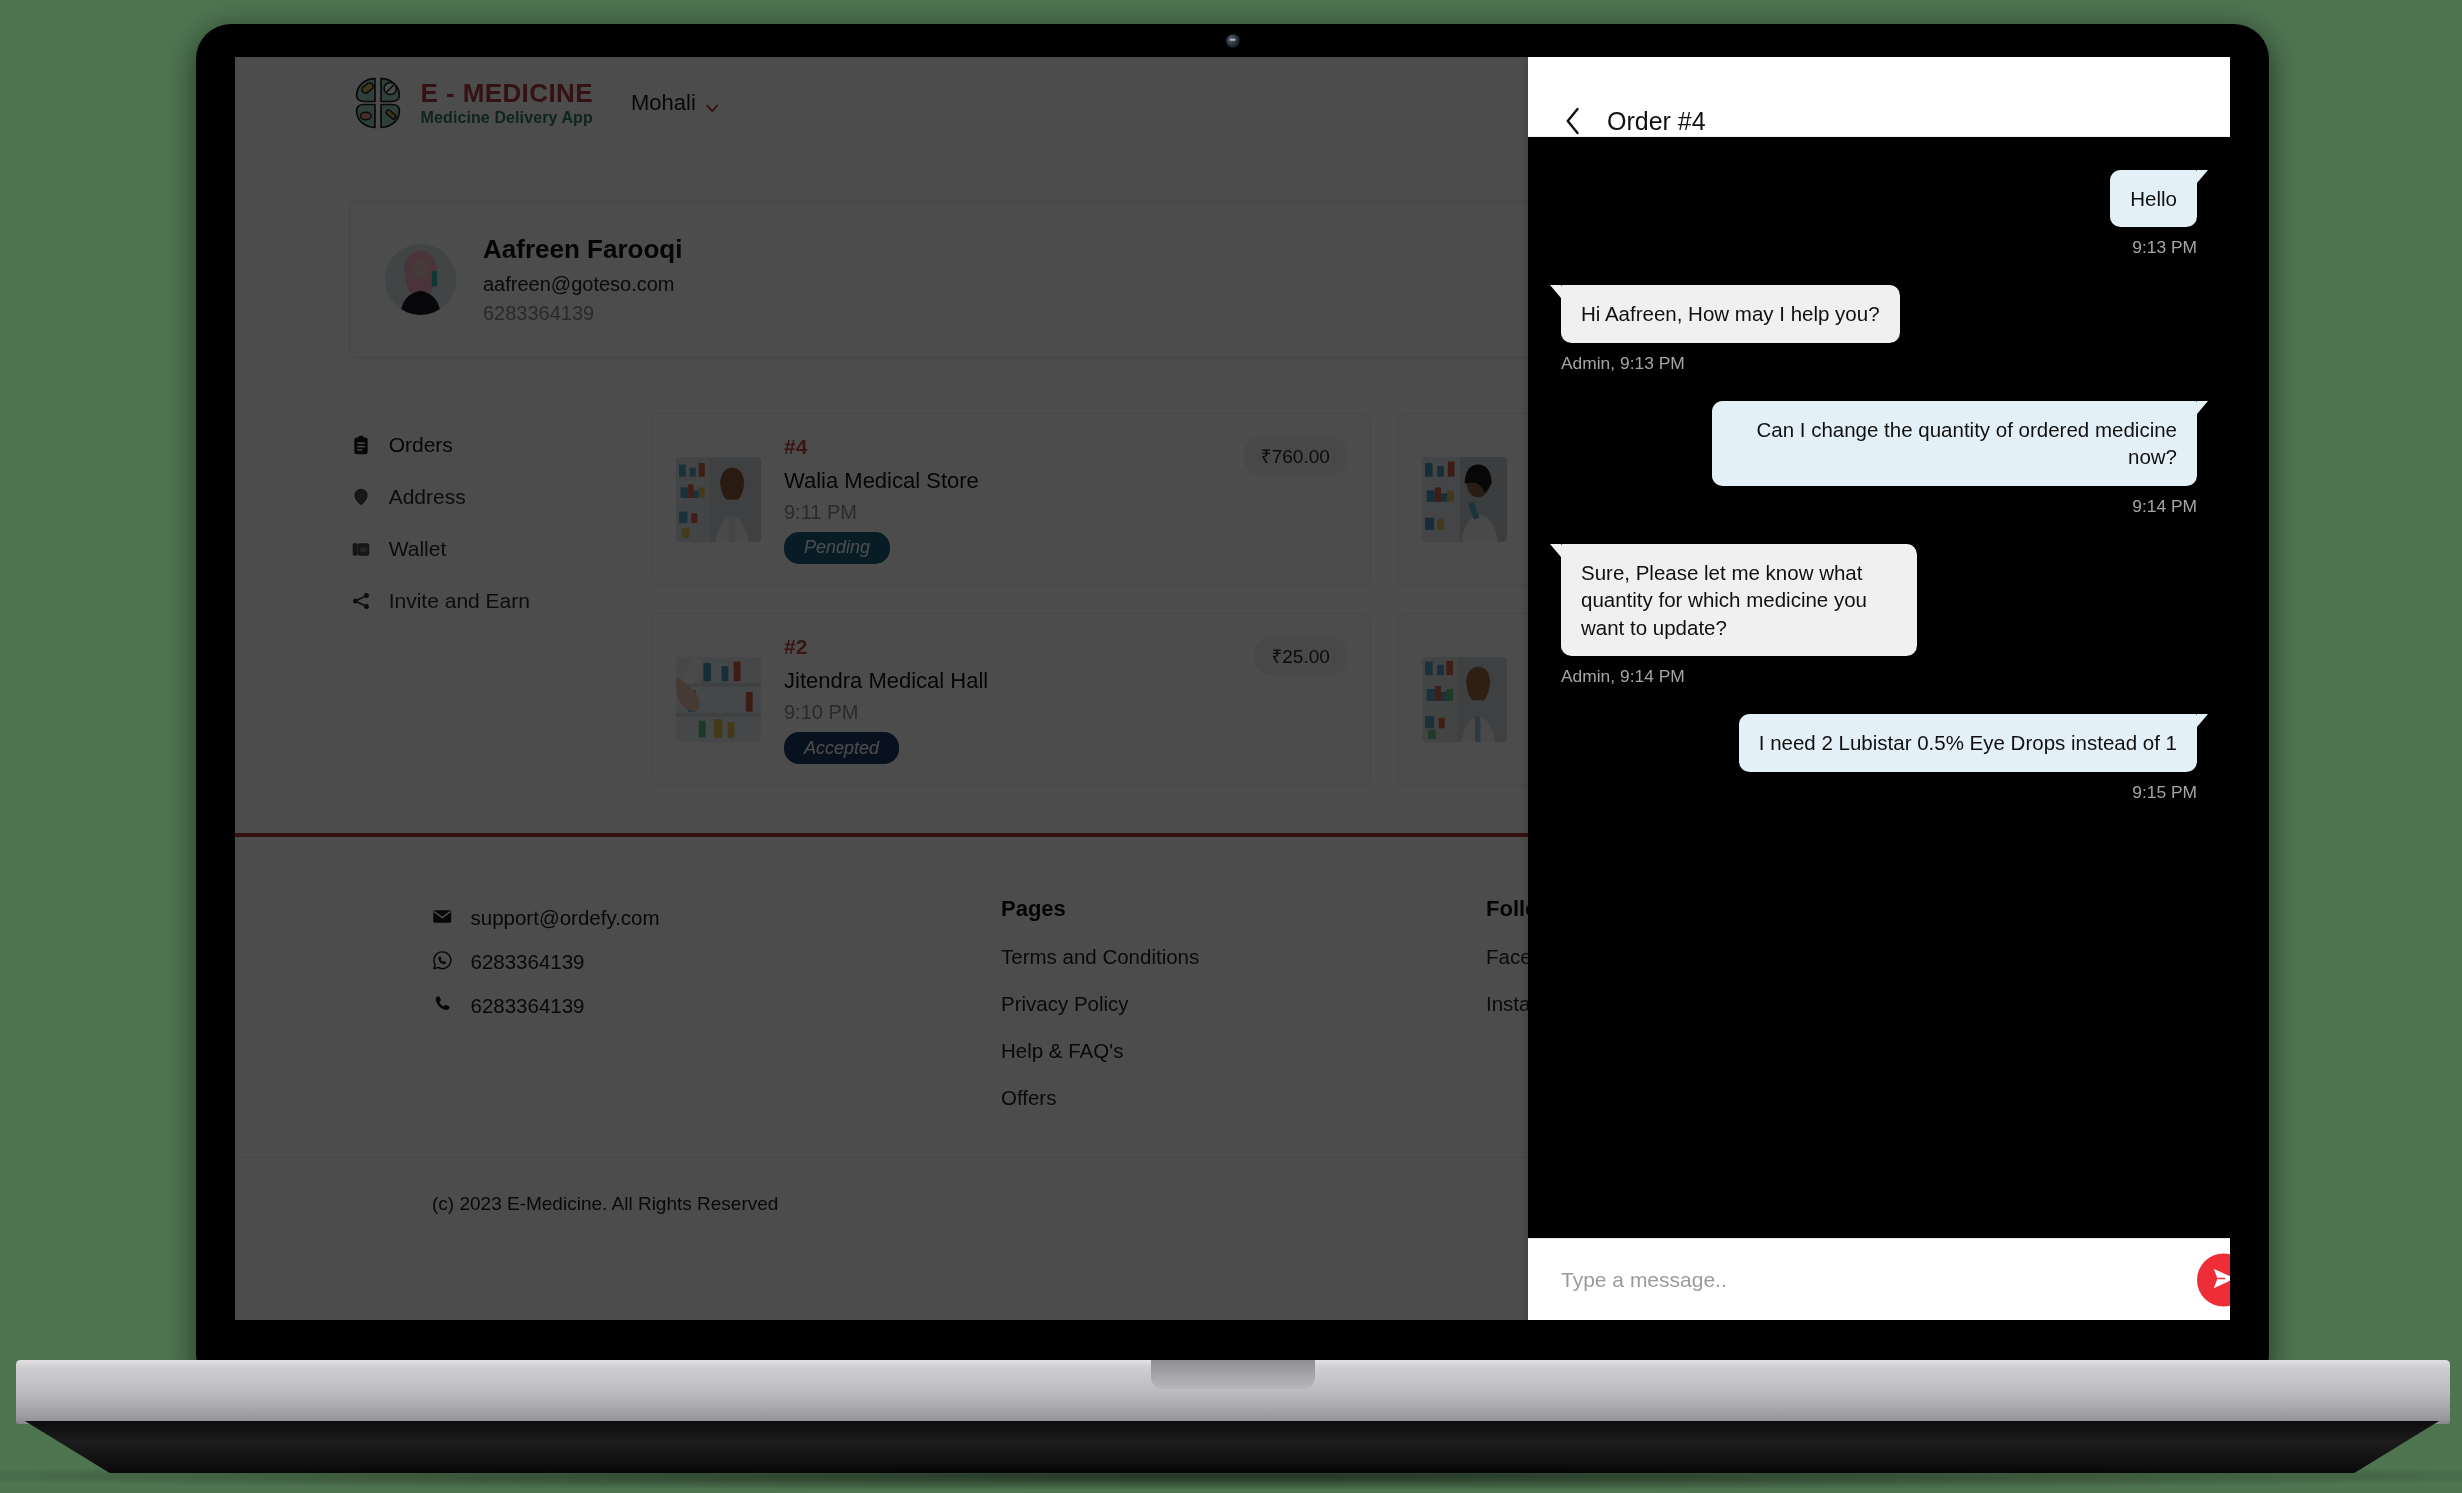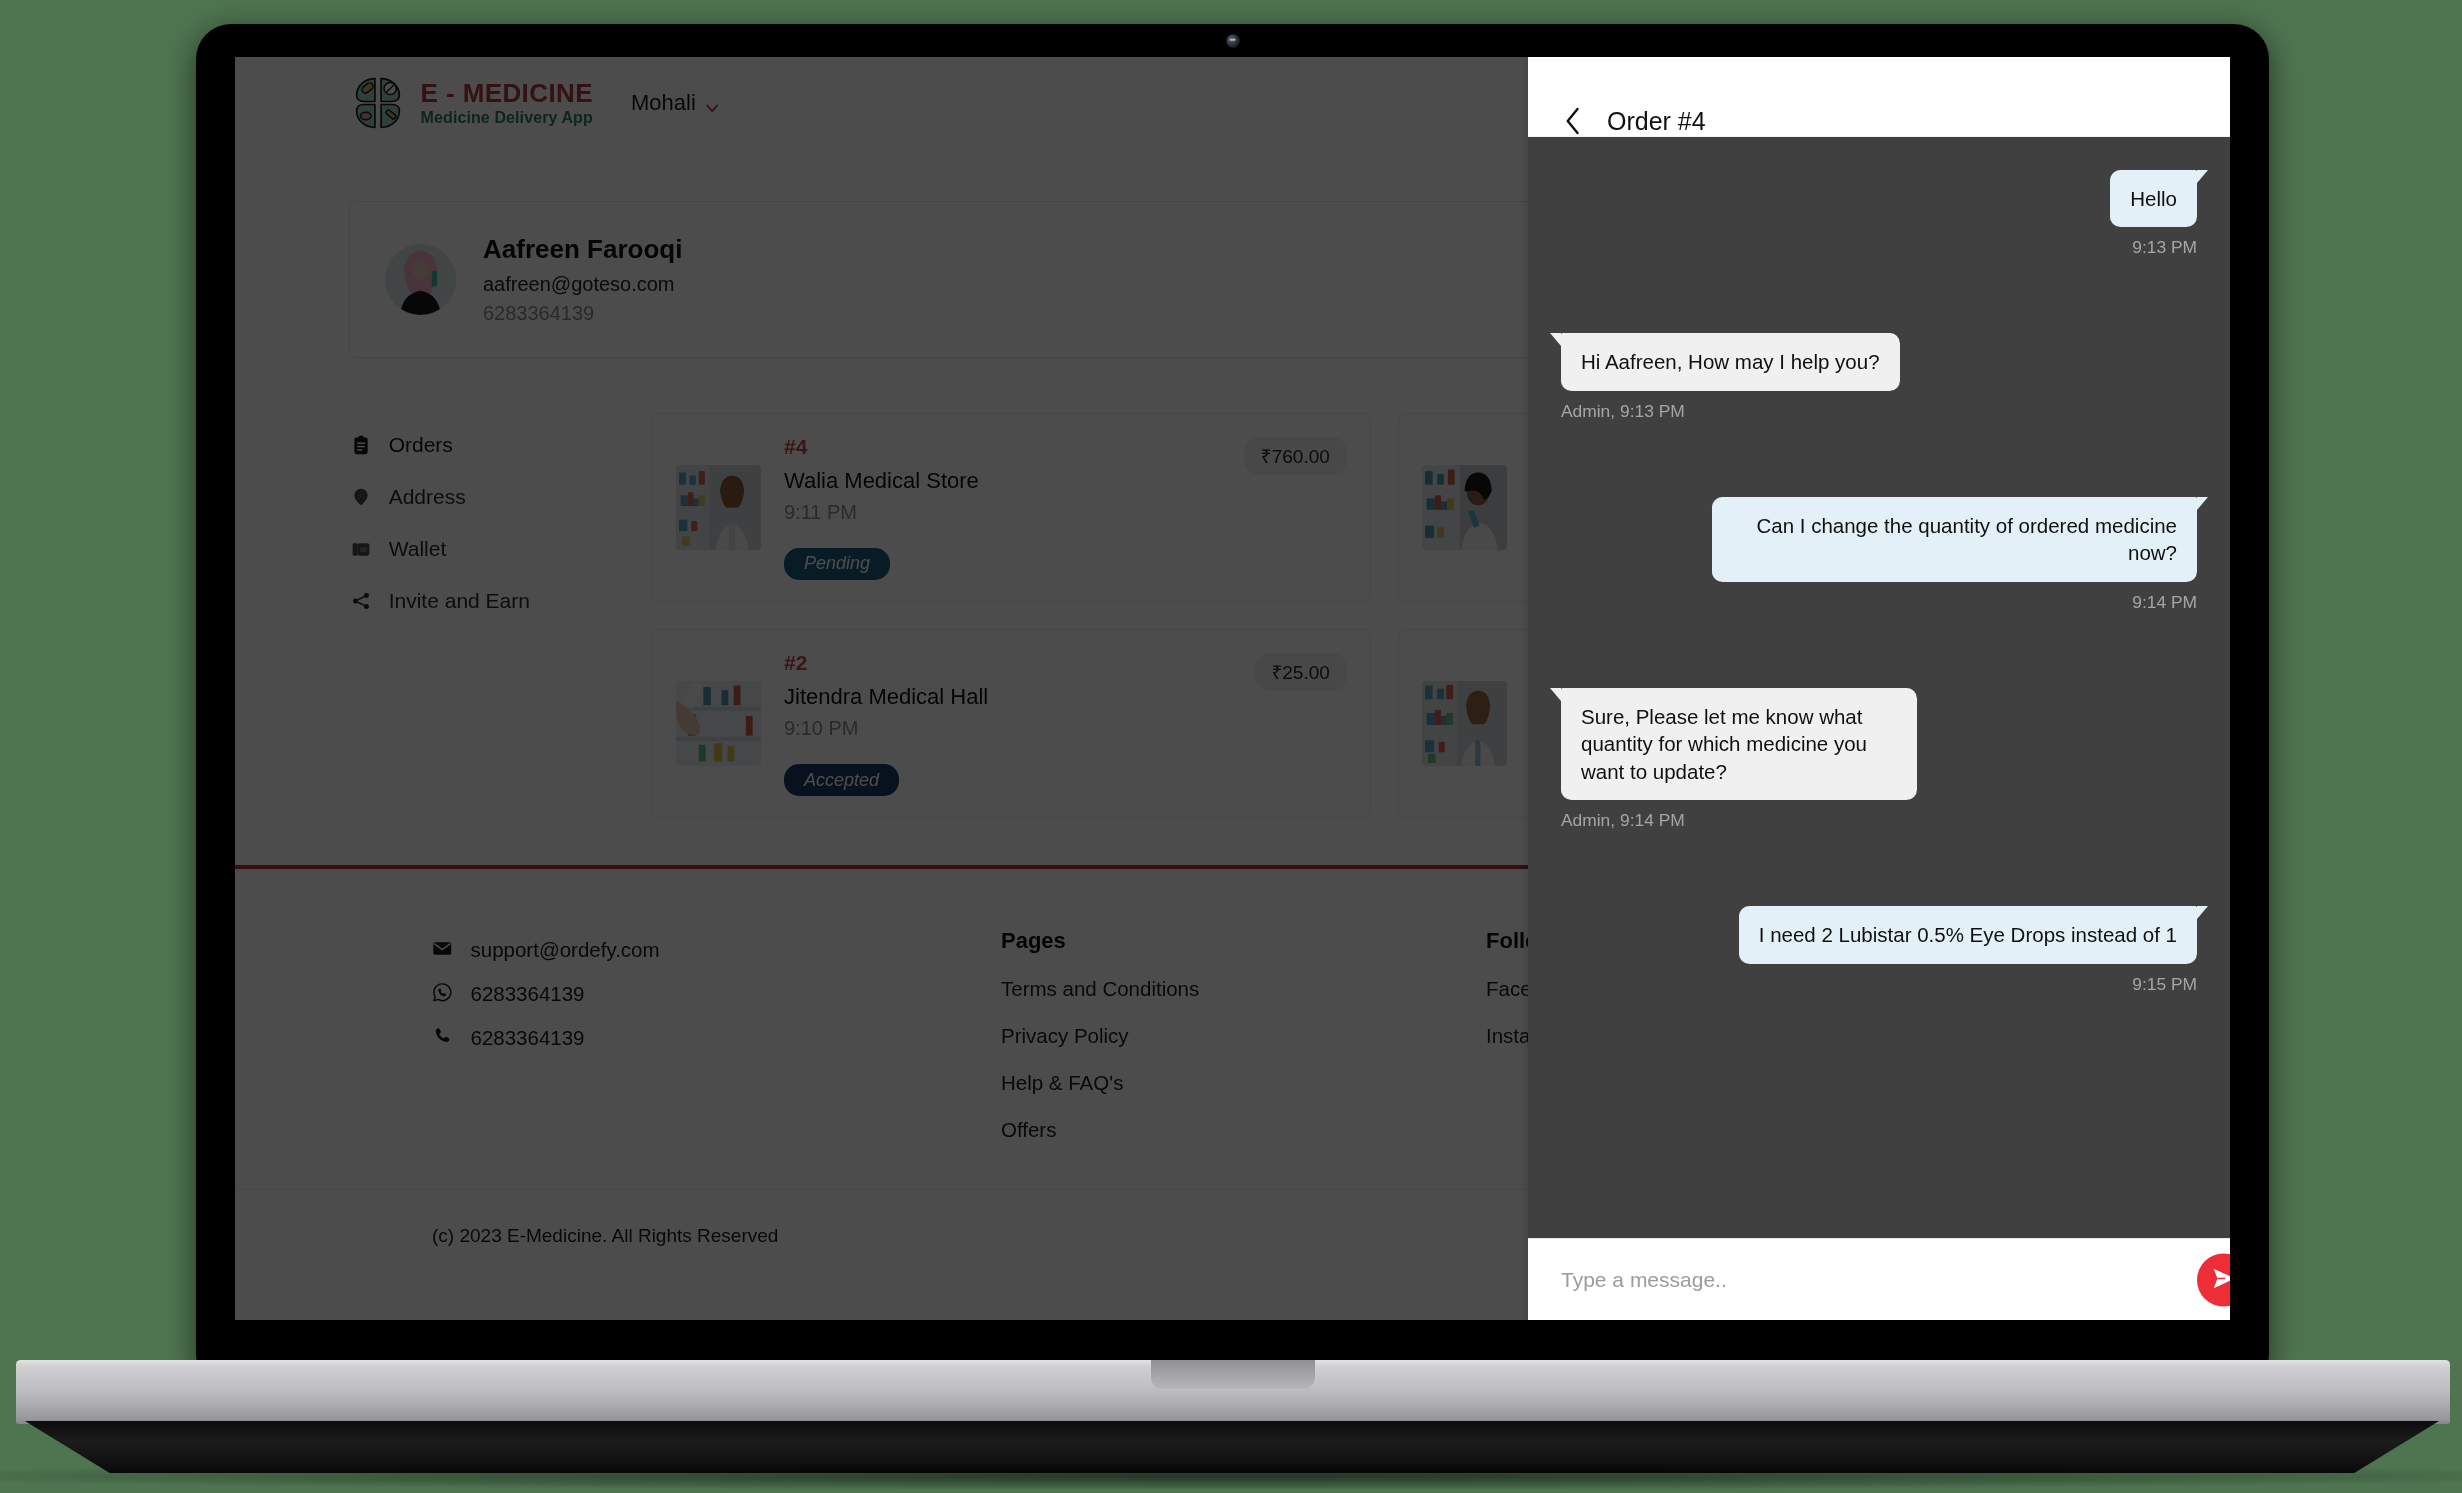--- a/index.html
+++ b/index.html
@@ -171,21 +171,21 @@
   }
   .order-thumb {
     width: 85px; height: 85px; border-radius: 4.5px; overflow: hidden;
     flex: 0 0 auto; align-self: center; position: relative; background:#cfd3d6;
   }
   .order-info { flex: 1; min-width: 0; }
   .order-id { font-size: 21px; color: #c0474b; font-weight: bold; }
   .order-store { font-size: 22px; color: #111; margin-top: 9px; white-space: nowrap; }
   .order-time { font-size: 20px; color: #8d8d8d; margin-top: 7.6px; }
   .status-pill {
-    display: inline-block; margin-top: 24px;
+    display: inline-block; margin-top: 8px;
     padding: 5.3px 20px; border-radius: 15px;
     font-size: 18px; font-style: italic; color: #fff; white-space: nowrap;
   }
   .price-pill {
     position: absolute; right: 23px; top: 23px;
     background: #f1f1f1; color: #262626;
     border-radius: 15px; padding: 6px 16.7px;
     font-size: 19px; white-space: nowrap;
   }
 
@@ -223,22 +223,21 @@
     padding: 0 36px;
     border-bottom: 0.8px solid #f0f0f0;
     background: #fff;
   }
   #chat-back-icon { width: 20px; height: 30px; display: inline-flex; align-items: center; }
   #chat-title { font-size: 25px; color: #111; font-weight: normal; }
   #chat-messages {
     flex: 1; overflow: hidden;
     padding: 33px 33px 7.6px 33px;
     display: flex; flex-direction: column;
-    background: #404040;
-    gap: 48px;
+    background: #000000;
   }
   .msg-row { display: flex; flex-direction: column; margin-bottom: 27px; }
   .msg-row.out { align-items: flex-end; }
   .msg-row.in { align-items: flex-start; }
   .bubble {
     max-width: 485px;
     padding: 15px 20px;
     font-size: 20.5px;
     line-height: 1.34;
     color: #101010;

